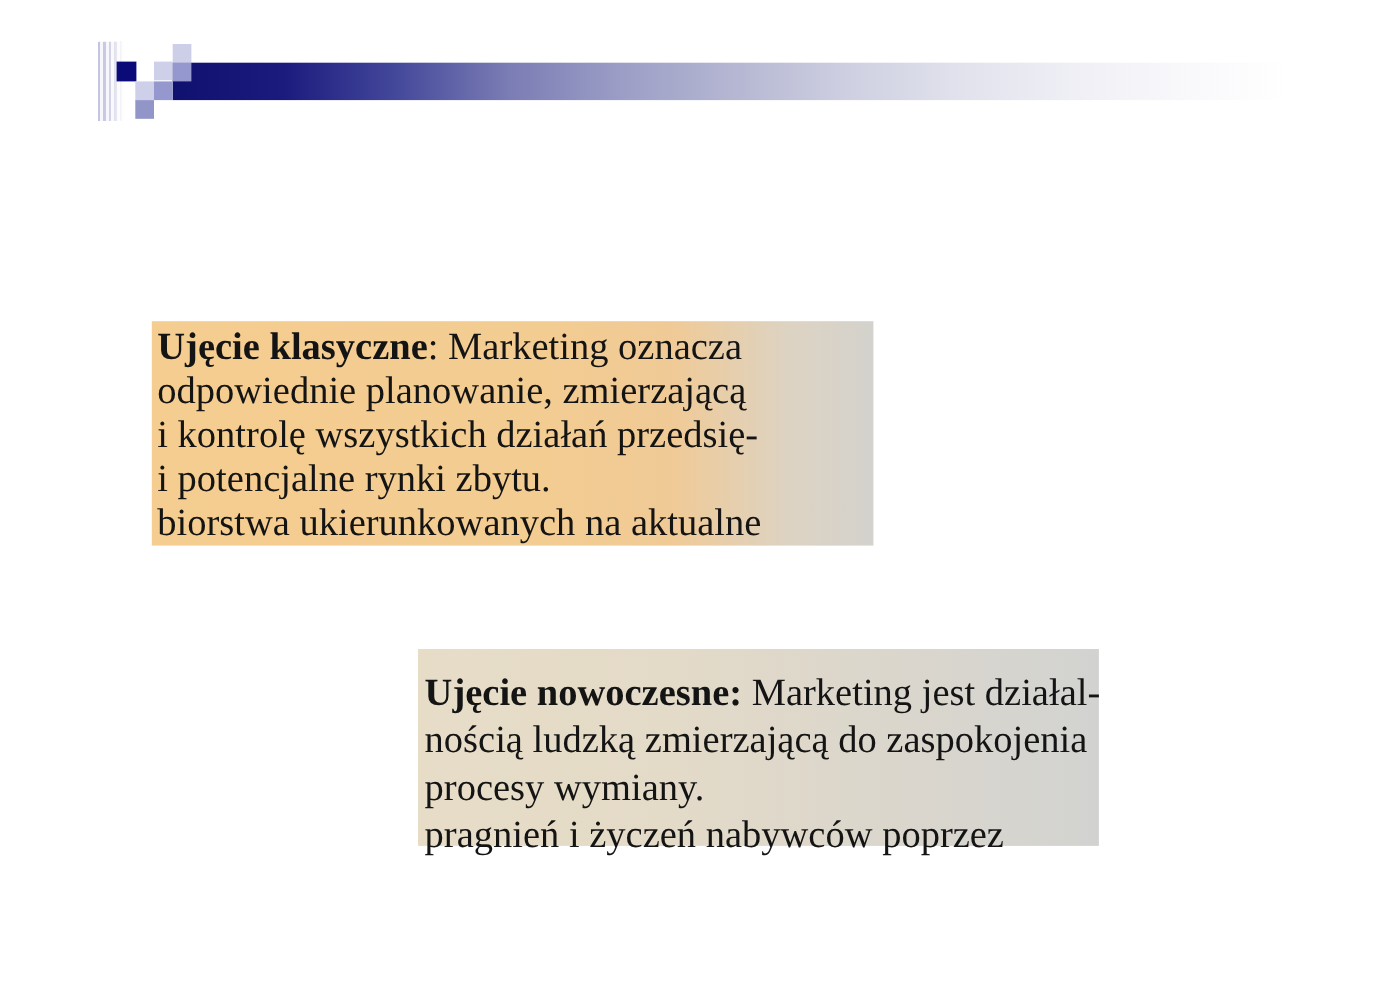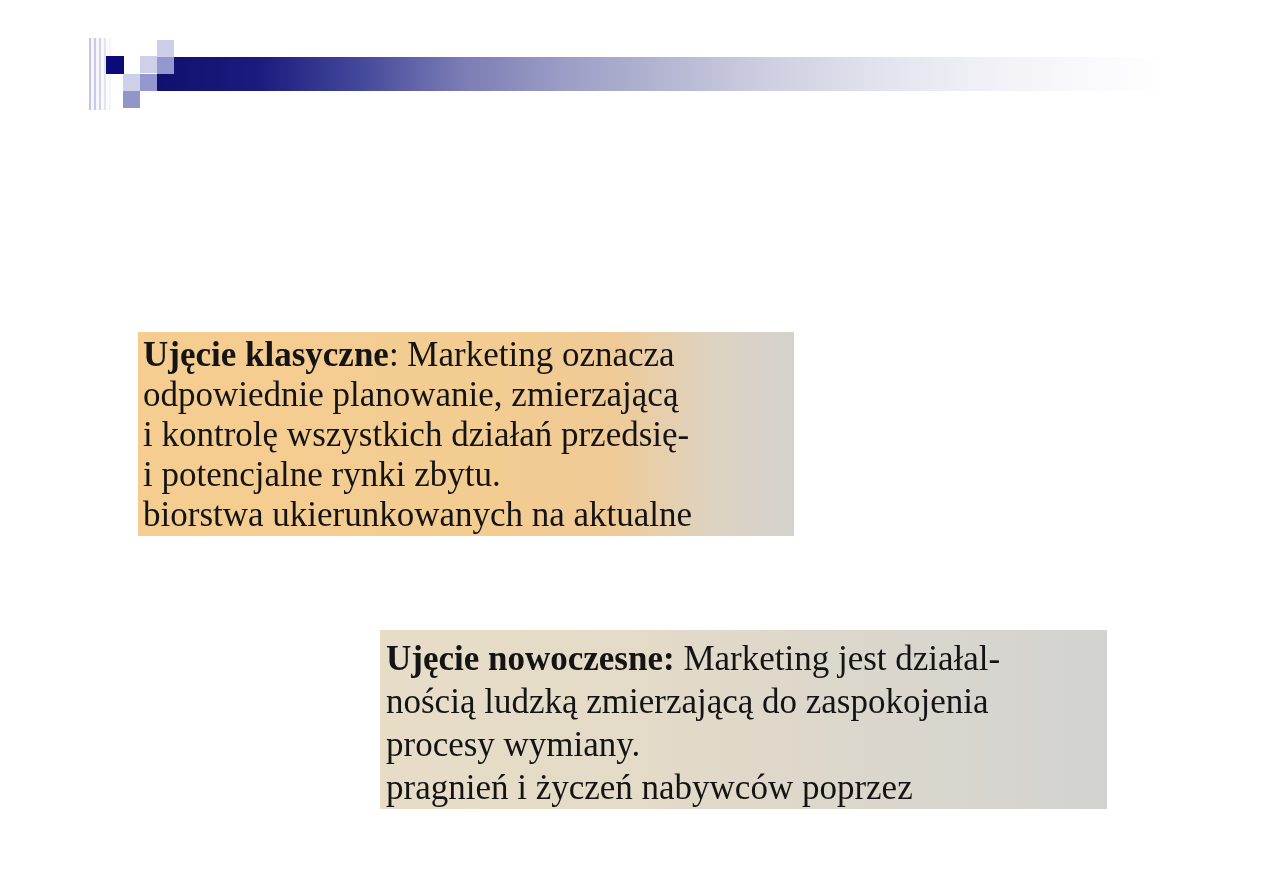--- a/index.html
+++ b/index.html
@@ -44,44 +44,43 @@
   .sq-m1     { left: 157px; top: 57px; background: #9598ce; }
   .sq-l3     { left: 123px; top: 74px; background: #ced0ea; }
   .sq-m2     { left: 140px; top: 74px; background: #9598ce; }
   .sq-m3     { left: 123px; top: 91px; background: #9295c8; }
 
   
   .def-box {
     position: absolute;
     color: #141414;
     white-space: nowrap;
-    margin-top: 40px;
   }
   .def-box .line { white-space: nowrap; }
   .def-box .lead { font-weight: bold; }
 
   .box-classic {
     left: 138px; top: 292px;
     width: 656px; height: 204px;
     background: linear-gradient(90deg,
       #f5cd90 0%, #f3cc92 55%, #f0ca96 72%,
       #ddd3c2 88%, #d4d2cd 100%);
     font-size: 35px;
     line-height: 40px;
     padding: 3px 0 0 5px;
     box-sizing: border-box;
   }
   .box-modern {
     left: 380px; top: 590px;
-    width: 727px; height: 179px;
+    width: 619px; height: 179px;
     background: linear-gradient(90deg,
       #e7ddc7 0%, #e3dac8 38%, #dad6cd 72%, #d2d3d1 100%);
     font-size: 35px;
     line-height: 43px;
-    padding: 7px 0 0 6px;
+    padding: 18px 0 0 6px;
     box-sizing: border-box;
   }
 </style>
 </head>
 <body>
 
 <div class="slide">
 
   <div>
     <div class="v-strip"></div>

